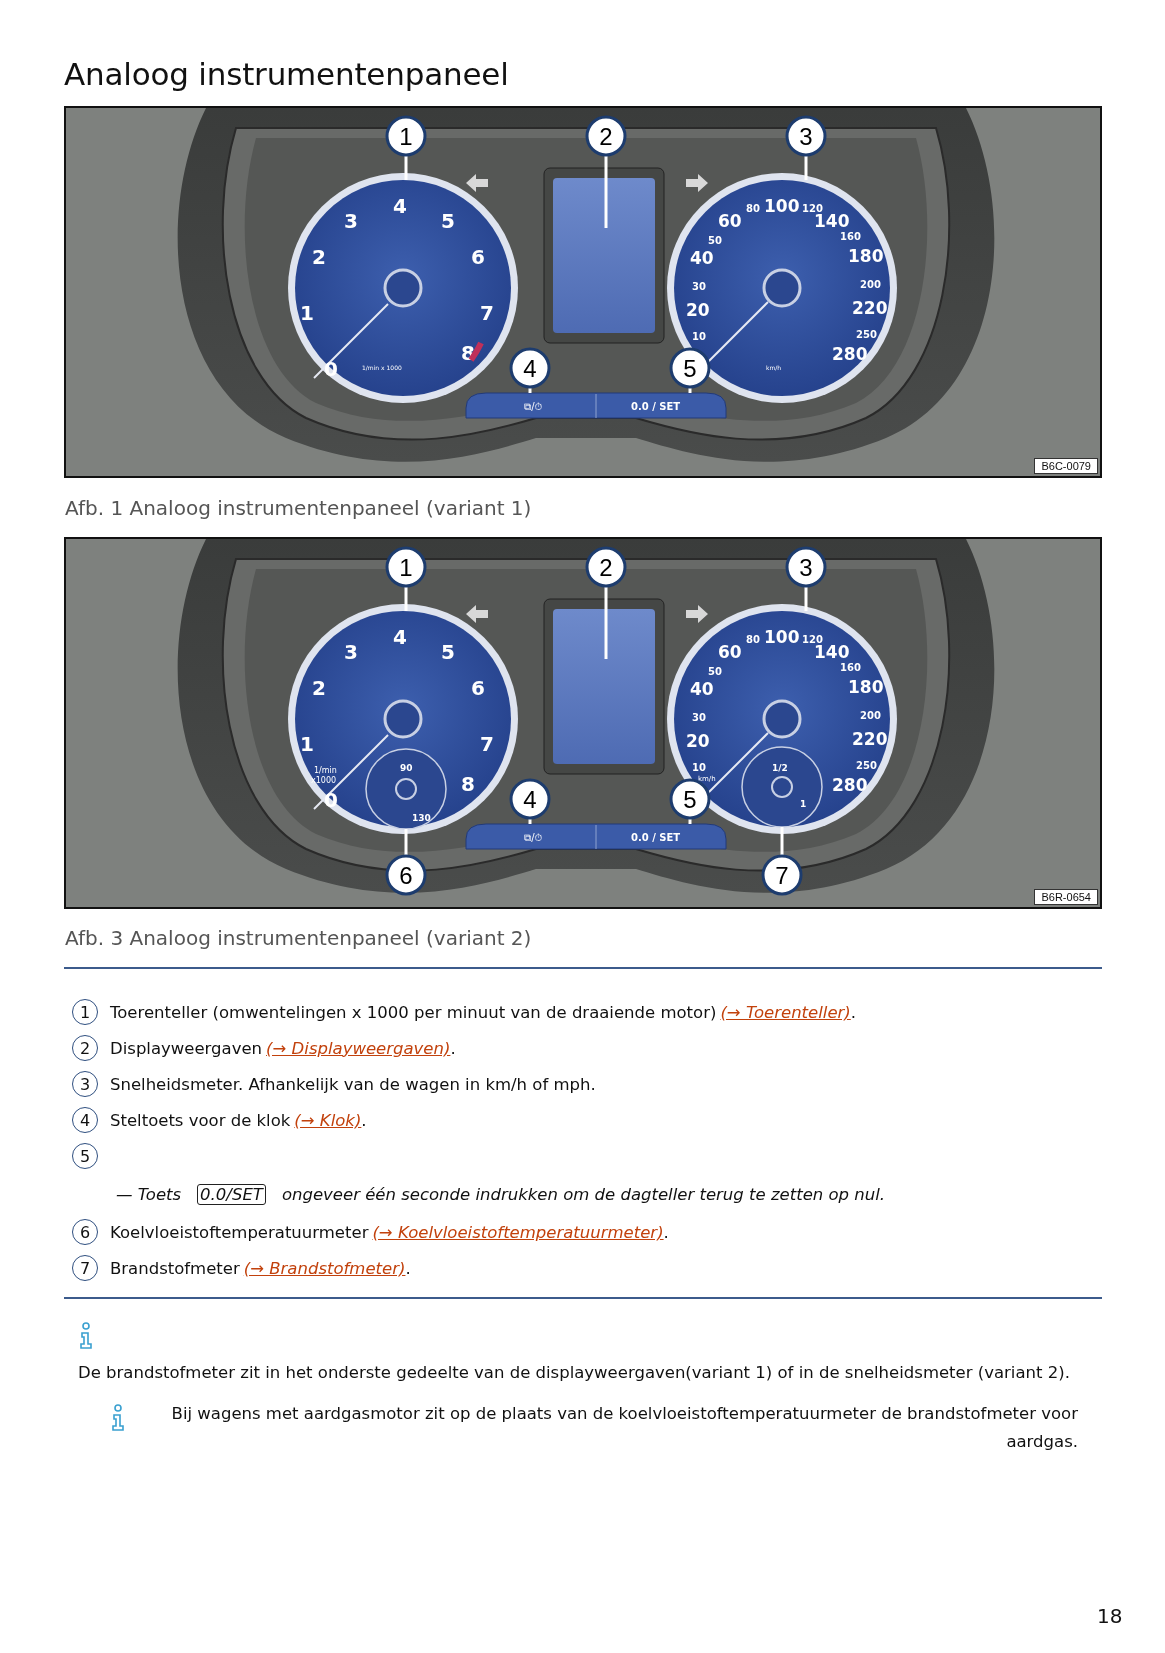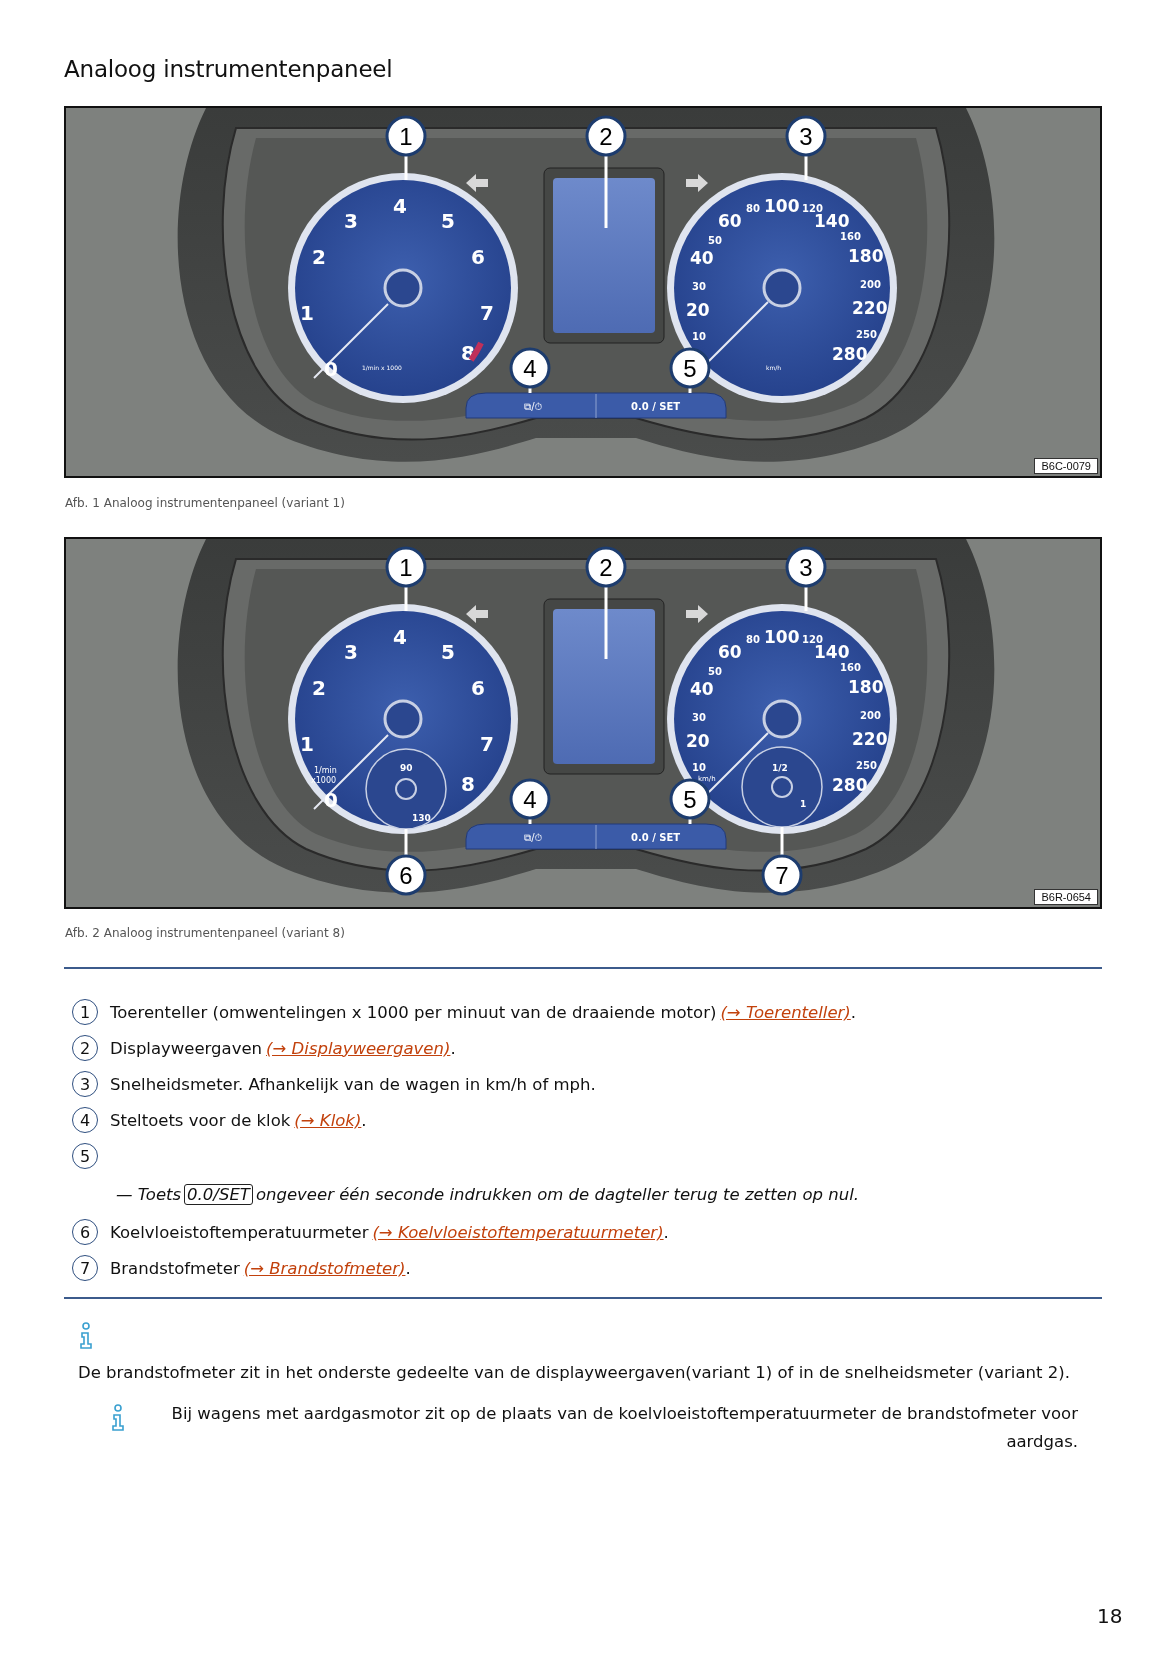--- a/index.html
+++ b/index.html
@@ -1,34 +1,34 @@
 <!DOCTYPE html>
 <html><head>
 <meta charset="utf-8">
 <style>
   html,body{margin:0;padding:0;background:#fff;}
   body{width:1165px;height:1653px;position:relative;font-family:"DejaVu Sans","Liberation Sans",sans-serif;color:#1a1a1a;overflow:hidden;}
-  .title{position:absolute;left:64px;top:56px;font-size:23px;font-weight:normal;color:#111;letter-spacing:-0.2px;}
+  .title{position:absolute;left:64px;top:56px;font-size:31px;font-weight:normal;color:#111;letter-spacing:-0.2px;}
   .figure{position:absolute;left:64px;width:1038px;height:372px;border:2px solid #111;box-sizing:border-box;background:#7c7f7c;overflow:hidden;}
   .fig1{top:106px;}
   .fig2{top:537px;}
   .figure svg{position:absolute;left:0;top:0;}
   .fig-code{position:absolute;right:2px;bottom:2px;background:#ffffff;border:1px solid #333;font-family:"Liberation Sans",sans-serif;font-size:11px;padding:0 6px;line-height:14px;color:#111;}
-  .caption{position:absolute;left:65px;font-size:12px;color:#555;}
+  .caption{position:absolute;left:65px;font-size:20px;color:#555;}
   .cap1{top:496px;}
   .cap2{top:926px;}
   .rule{position:absolute;left:64px;width:1038px;height:2px;background:#3c5b8c;}
   .rule1{top:967px;}
   .rule2{top:1297px;}
   .legend{position:absolute;left:72px;top:994px;width:1030px;}
   .li{position:relative;height:36px;display:flex;align-items:center;font-size:16.5px;color:#111;white-space:nowrap;}
   .num{width:26px;height:26px;border:1.6px solid #2f4f7f;border-radius:50%;display:flex;align-items:center;justify-content:center;font-size:16px;margin-right:12px;box-sizing:border-box;flex:0 0 auto;}
   .link{font-style:italic;color:#c2410c;text-decoration:underline;margin-left:4px;}
   .sub{padding-left:44px;height:40px;font-style:italic;}
-  .keybox{border:1.4px solid #222;border-radius:3px;padding:0 2px;margin:0 3px;}
+  .keybox{border:1.4px solid #222;border-radius:3px;padding:0 2px;margin:0 16px;}
   .note{position:absolute;left:78px;width:1000px;font-size:16.5px;line-height:28px;color:#111;display:flex;}
   .note1{top:1318px;flex-direction:column;}
   .note2{top:1400px;text-align:right;}
   .note .ic{width:50px;flex:0 0 auto;padding-top:4px;}
   .pagenum{position:absolute;left:1097px;top:1604px;font-size:20px;color:#111;}
 </style>
 </head>
 <body>
 
 <div class="title">Analoog instrumentenpaneel</div>
@@ -212,21 +212,21 @@
       <circle cx="624" cy="260" r="19" fill="#fff" stroke="#1d3c6e" stroke-width="3"></circle>
         <text x="624" y="269">5</text>
       <circle cx="340" cy="336" r="19" fill="#fff" stroke="#1d3c6e" stroke-width="3"></circle>
         <text x="340" y="345">6</text>
       <circle cx="716" cy="336" r="19" fill="#fff" stroke="#1d3c6e" stroke-width="3"></circle>
         <text x="716" y="345">7</text>
     </g>
   </svg>
   <div class="fig-code">B6R-0654</div>
 </div>
-<div class="caption cap2">Afb. 2 Analoog instrumentenpaneel (variant 8)</div>
+<div class="caption cap2">Afb. 3 Analoog instrumentenpaneel (variant 2)</div>
 
 <div class="rule rule1"></div>
 
 <div class="legend">
   <div class="li">
     <span class="num">1</span>
     <span>Toerenteller (omwentelingen x 1000 per minuut van de draaiende motor)</span>
     <a class="link">(→ Toerenteller)</a>
     <span>.</span>
   </div>

